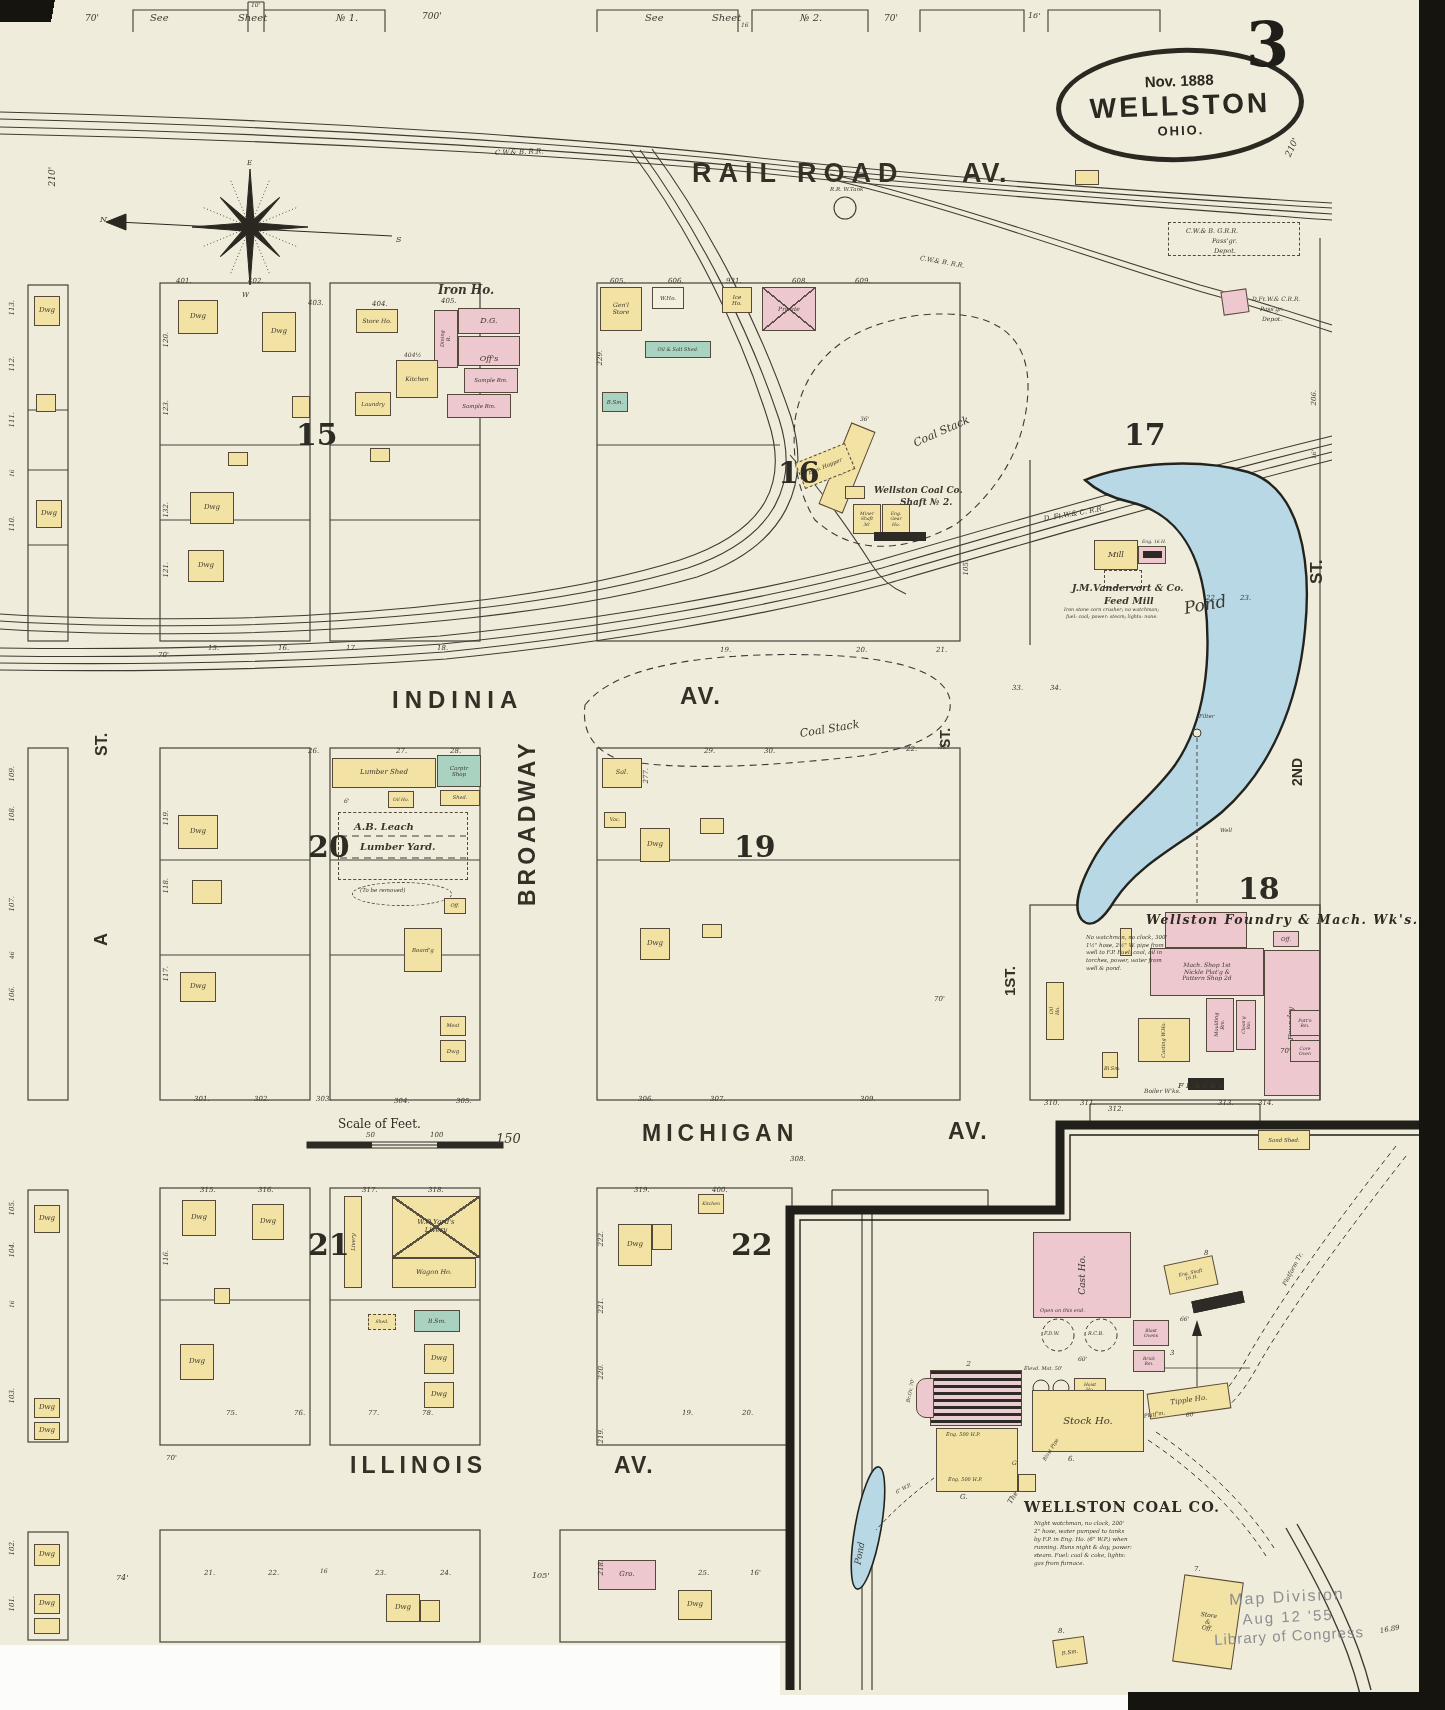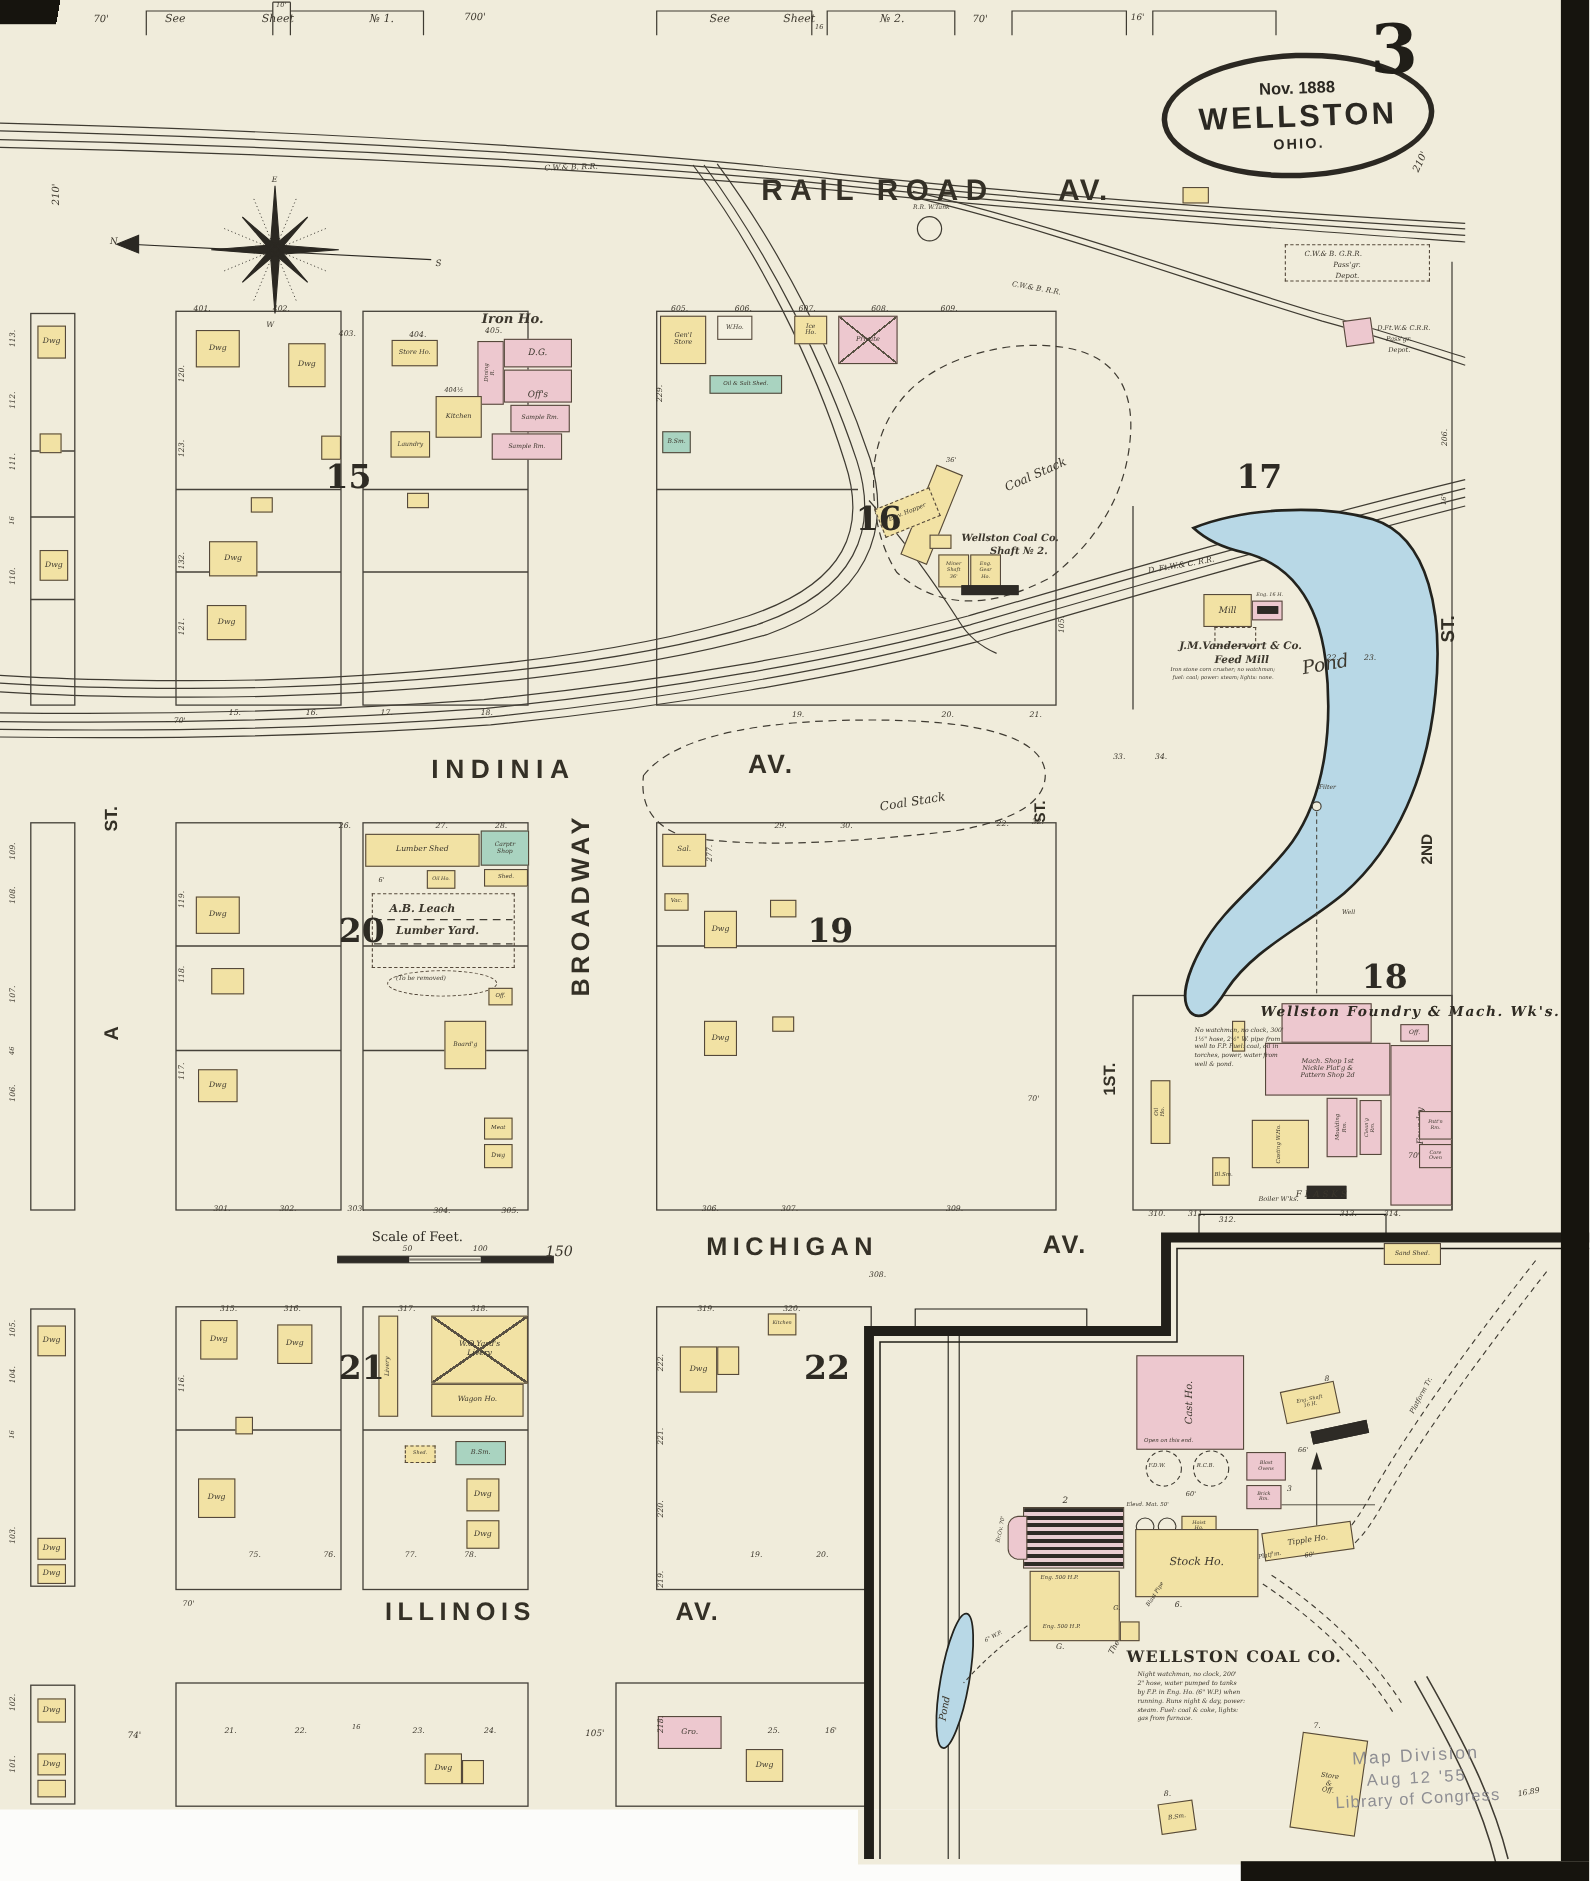--- a/index.html
+++ b/index.html
@@ -526,21 +526,21 @@
       <span class="ann" style="left: 601px; top: 1572px; font-size: 7px; transform: rotate(-90deg);">218.</span>
       <span class="ann" style="left: 176px; top: 278px; font-size: 7px;">401.</span>
       <span class="ann" style="left: 248px; top: 278px; font-size: 7px;">402.</span>
       <span class="ann" style="left: 308px; top: 300px; font-size: 7px;">403.</span>
       <span class="ann" style="left: 372px; top: 301px; font-size: 7px;">404.</span>
       <span class="ann" style="left: 441px; top: 298px; font-size: 7px;">405.</span>
       <span class="ann" style="left: 404px; top: 352px; font-size: 6px;">404½</span>
       <span class="ann ib" style="left: 438px; top: 284px; font-size: 12px;">Iron Ho.</span>
       <span class="ann" style="left: 610px; top: 278px; font-size: 7px;">605.</span>
       <span class="ann" style="left: 668px; top: 278px; font-size: 7px;">606.</span>
-      <span class="ann" style="left: 726px; top: 278px; font-size: 7px;">607.</span>
+      <span class="ann" style="left: 726px; top: 278px; font-size: 7px;">931.</span>
       <span class="ann" style="left: 792px; top: 278px; font-size: 7px;">608.</span>
       <span class="ann" style="left: 855px; top: 278px; font-size: 7px;">609.</span>
       <span class="ann" style="left: 208px; top: 645px; font-size: 7px;">15.</span>
       <span class="ann" style="left: 278px; top: 645px; font-size: 7px;">16.</span>
       <span class="ann" style="left: 346px; top: 645px; font-size: 7px;">17.</span>
       <span class="ann" style="left: 437px; top: 645px; font-size: 7px;">18.</span>
       <span class="ann" style="left: 720px; top: 647px; font-size: 7px;">19.</span>
       <span class="ann" style="left: 856px; top: 647px; font-size: 7px;">20.</span>
       <span class="ann" style="left: 936px; top: 647px; font-size: 7px;">21.</span>
       <span class="ann" style="left: 1206px; top: 595px; font-size: 7px;">22.</span>
@@ -569,21 +569,21 @@
       <span class="ann" style="left: 1108px; top: 1106px; font-size: 7px;">312.</span>
       <span class="ann" style="left: 1218px; top: 1100px; font-size: 7px;">313.</span>
       <span class="ann" style="left: 1258px; top: 1100px; font-size: 7px;">314.</span>
       <span class="ann" style="left: 934px; top: 996px; font-size: 7px;">70'</span>
       <span class="ann" style="left: 1280px; top: 1048px; font-size: 7px;">70'</span>
       <span class="ann" style="left: 200px; top: 1187px; font-size: 7px;">315.</span>
       <span class="ann" style="left: 258px; top: 1187px; font-size: 7px;">316.</span>
       <span class="ann" style="left: 362px; top: 1187px; font-size: 7px;">317.</span>
       <span class="ann" style="left: 428px; top: 1187px; font-size: 7px;">318.</span>
       <span class="ann" style="left: 634px; top: 1187px; font-size: 7px;">319.</span>
-      <span class="ann" style="left: 712px; top: 1187px; font-size: 7px;">320.</span>
+      <span class="ann" style="left: 712px; top: 1187px; font-size: 7px;">400.</span>
       <span class="ann" style="left: 226px; top: 1410px; font-size: 7px;">75.</span>
       <span class="ann" style="left: 294px; top: 1410px; font-size: 7px;">76.</span>
       <span class="ann" style="left: 368px; top: 1410px; font-size: 7px;">77.</span>
       <span class="ann" style="left: 422px; top: 1410px; font-size: 7px;">78.</span>
       <span class="ann" style="left: 682px; top: 1410px; font-size: 7px;">19.</span>
       <span class="ann" style="left: 742px; top: 1410px; font-size: 7px;">20.</span>
       <span class="ann" style="left: 166px; top: 1455px; font-size: 7px;">70'</span>
       <span class="ann" style="left: 116px; top: 1574px; font-size: 8px;">74'</span>
       <span class="ann" style="left: 204px; top: 1570px; font-size: 7px;">21.</span>
       <span class="ann" style="left: 268px; top: 1570px; font-size: 7px;">22.</span>

